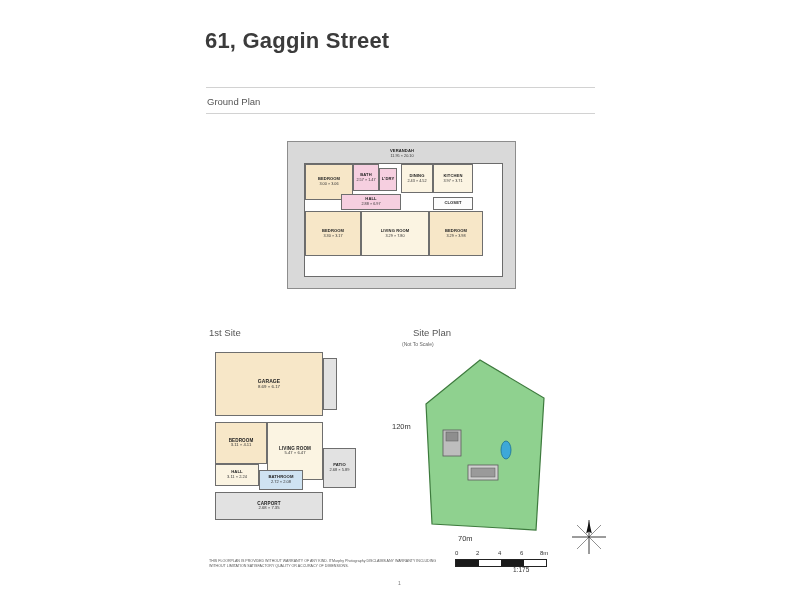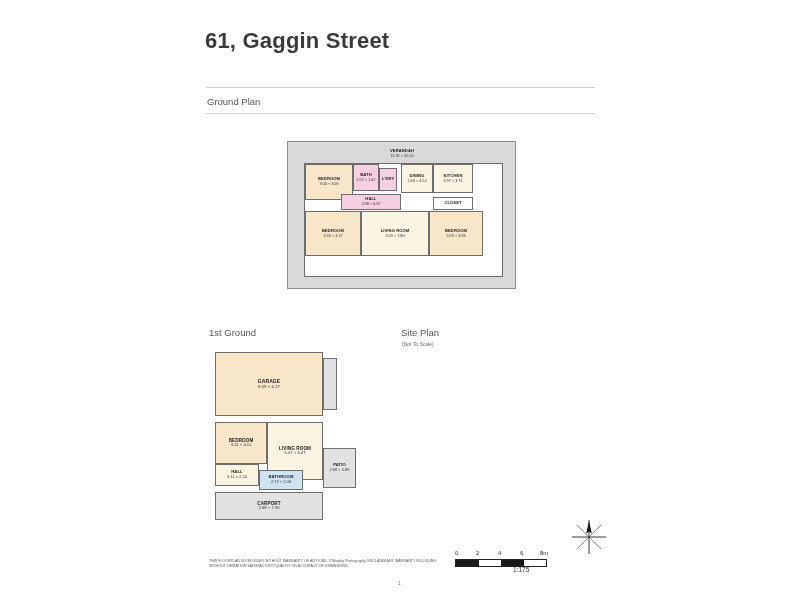--- a/index.html
+++ b/index.html
@@ -176,20 +176,21 @@
     position: absolute;
     left: 398px;
     top: 580px;
     font-size: 5px;
     color: #777;
   }
   .site-label {
     position: absolute;
     font-size: 9.5px;
     color: #555;
+    margin-left: 12px;
   }
   .nts {
     position: absolute;
     font-size: 5px;
     color: #666;
   }
 </style>
 </head>
 <body>
 
@@ -251,21 +252,21 @@
       <div class="rname">LIVING ROOM</div>
       <div class="rdim">3.29 × 7.80</div>
     </div>
 
     <div class="room beige" style="left:141px; top:69px; width:54px; height:45px;">
       <div class="rname">BEDROOM</div>
       <div class="rdim">3.29 × 3.98</div>
     </div>
   </div>
 
-  <div class="floor-label" style="left:209px; top:327px;">1st Ground</div>
+  <div class="floor-label" style="left:209px; top:327px;">1st Site</div>
 
   <div class="ff-wrap">
 
     <div class="room beige" style="left:8px; top:0px; width:108px; height:64px;">
       <div class="rname" style="font-size:5px;">GARAGE</div>
       <div class="rdim" style="font-size:4.4px;">8.69 × 6.17</div>
     </div>
 
     <div class="room lgrey" style="left:116px; top:6px; width:14px; height:52px;"></div>
 
@@ -296,20 +297,35 @@
 
     <div class="room lgrey" style="left:8px; top:140px; width:108px; height:28px;">
       <div class="rname" style="font-size:4.6px;">CARPORT</div>
       <div class="rdim" style="font-size:4.2px;">2.68 × 7.35</div>
     </div>
   </div>
 
   <div class="site-label" style="left:401px; top:327px;">Site Plan</div>
   <div class="nts" style="left:402px; top:341px;">(Not To Scale)</div>
 
+  <div class="sp-wrap">
+    <svg class="site-poly" width="128" height="175" viewBox="0 0 128 175">
+      <polygon points="8,46 62,2 126,40 118,172 14,166" fill="#8fd18f" stroke="#3d7a3d" stroke-width="1.2"></polygon>
+
+      <rect x="25" y="72" width="18" height="26" fill="#bdbdbd" stroke="#5a5a5a" stroke-width="0.8"></rect>
+      <rect x="28" y="74" width="12" height="9" fill="#8e8e8e" stroke="#5a5a5a" stroke-width="0.5"></rect>
+      <rect x="50" y="107" width="30" height="15" fill="#cfcfcf" stroke="#5a5a5a" stroke-width="0.8"></rect>
+      <rect x="53" y="110" width="24" height="9" fill="#9a9a9a" stroke="#5a5a5a" stroke-width="0.5"></rect>
+
+      <ellipse cx="88" cy="92" rx="5" ry="9" fill="#3da8d8" stroke="#1a6e95" stroke-width="0.8"></ellipse>
+    </svg>
+
+    <div class="dim-text" style="left:-8px; top:70px;">120m</div>
+    <div class="dim-text" style="left:58px; top:182px;">70m</div>
+  </div>
 
   <div class="scalebar-wrap">
     <div class="sb-nums">
       <span style="position:absolute; left:0px;">0</span>
       <span style="position:absolute; left:21px;">2</span>
       <span style="position:absolute; left:43px;">4</span>
       <span style="position:absolute; left:65px;">6</span>
       <span style="position:absolute; left:85px;">8m</span>
     </div>
     <div class="sb-bar">

